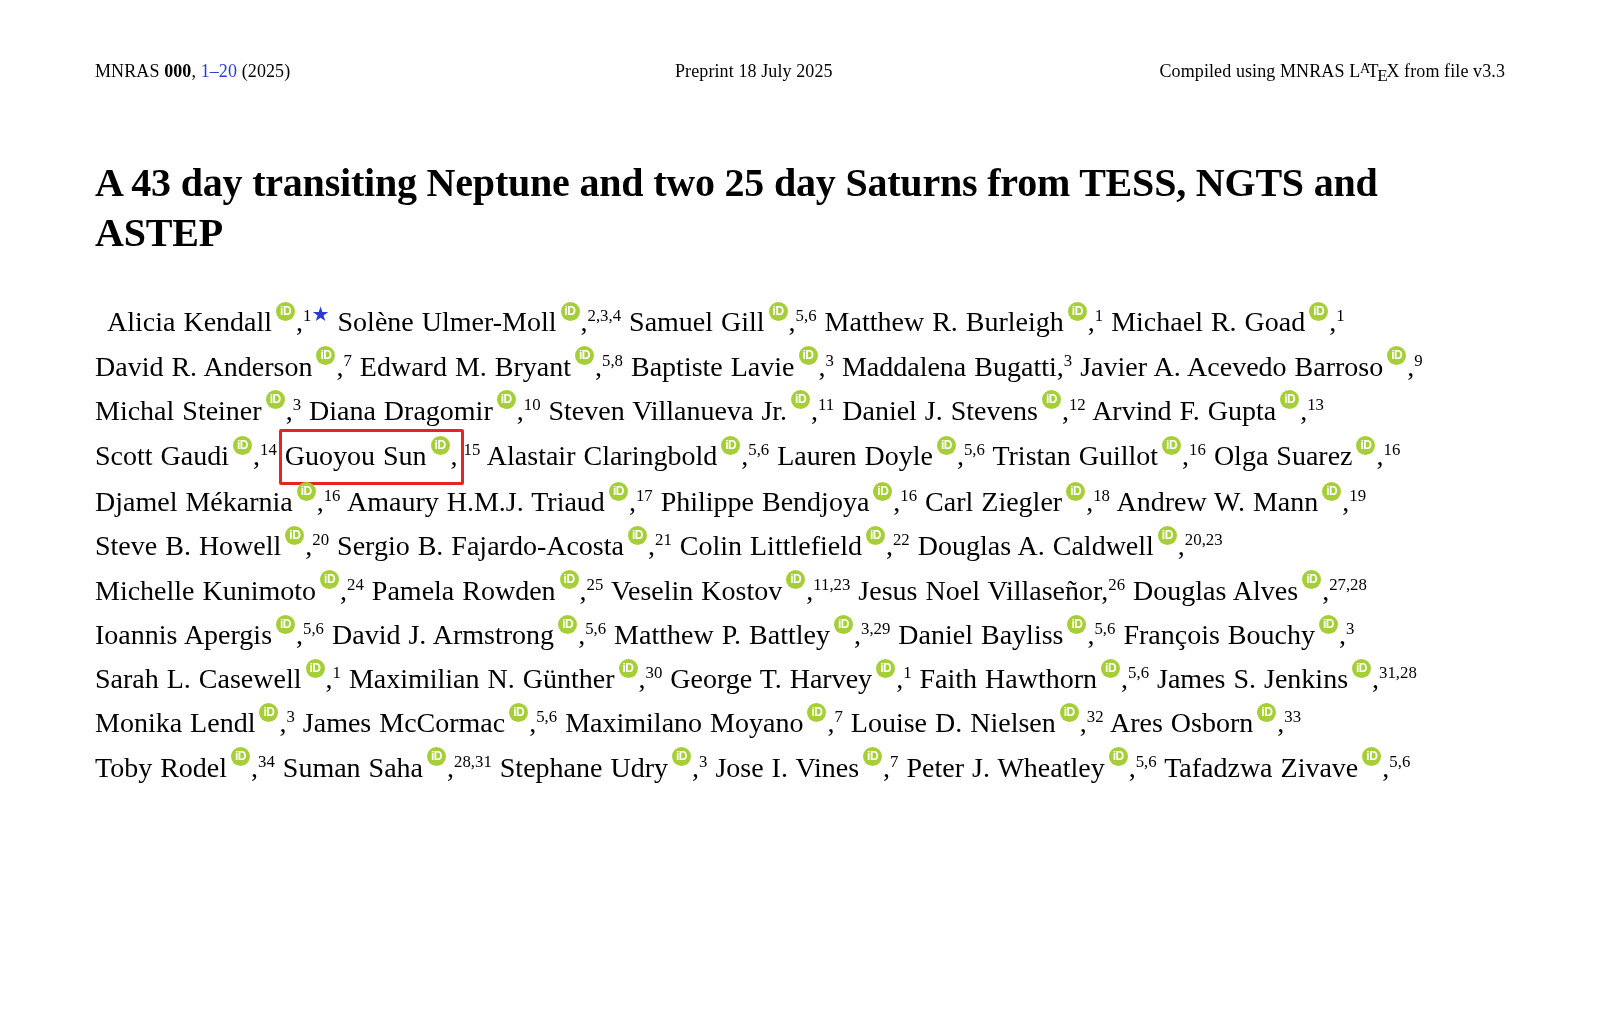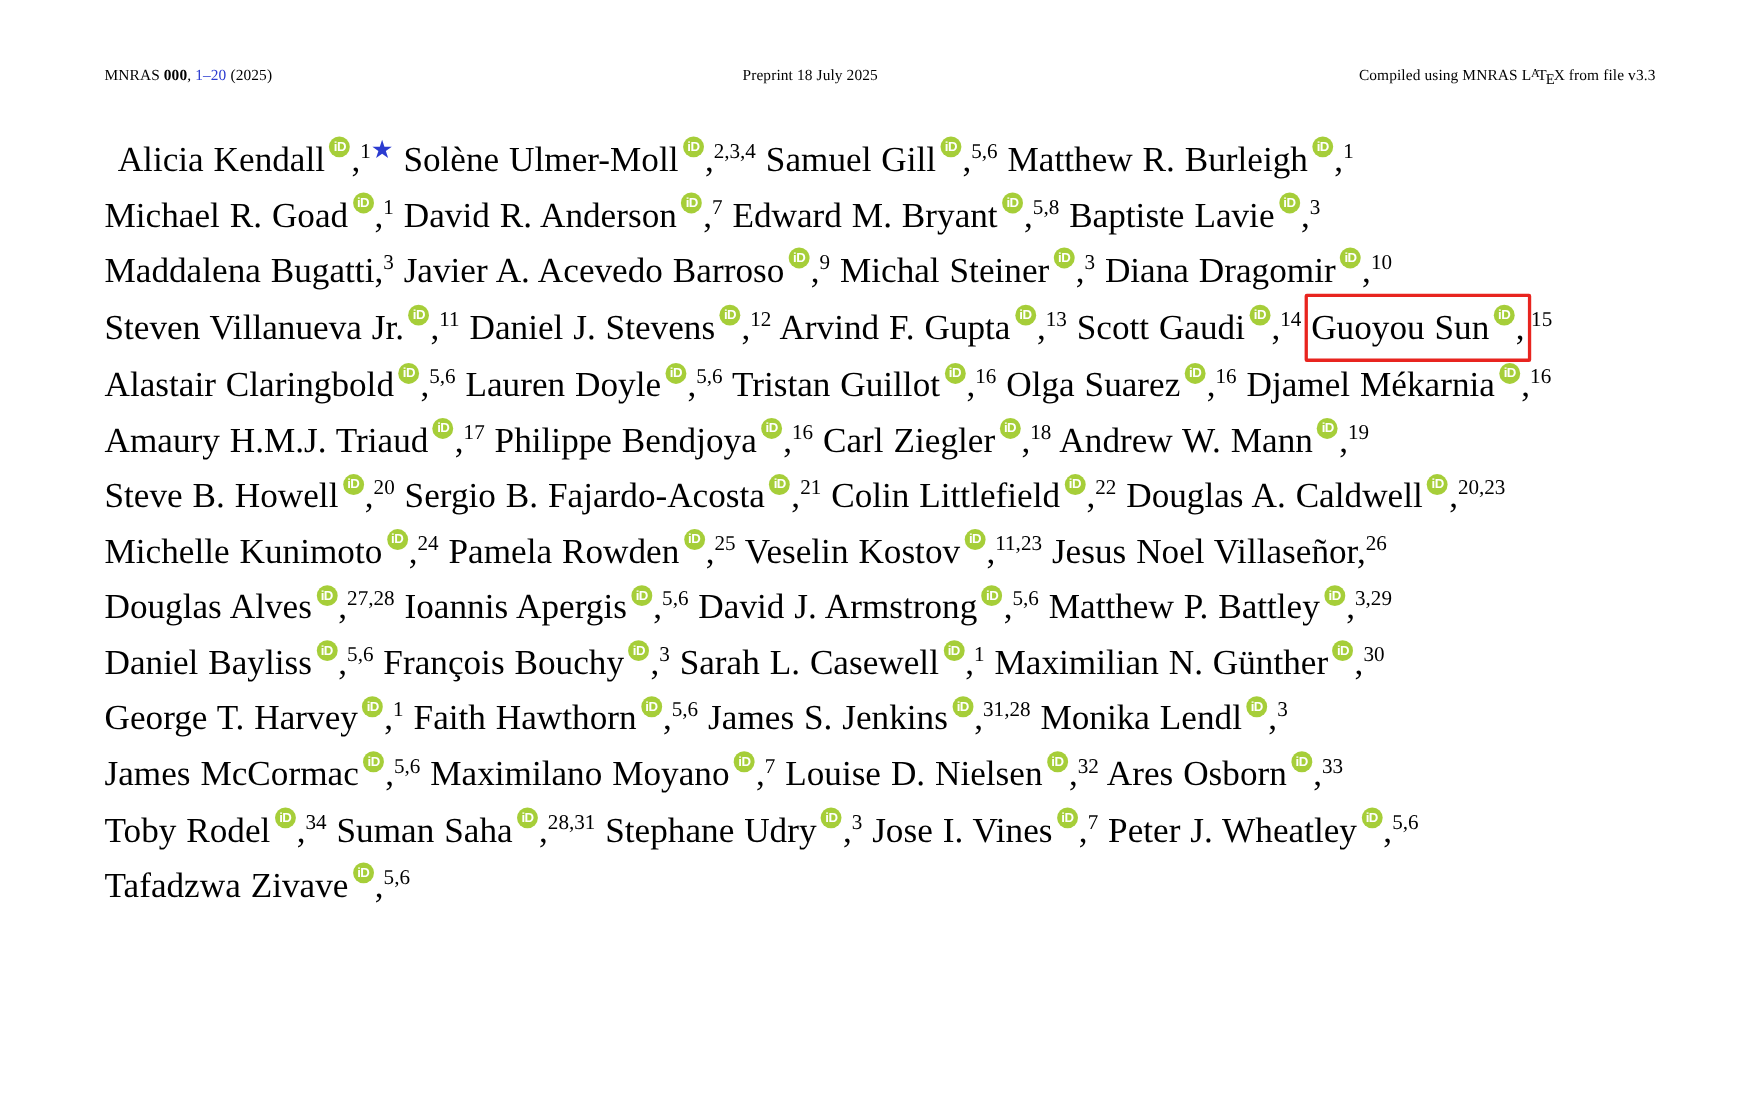--- a/index.html
+++ b/index.html
@@ -17,22 +17,22 @@
   .page {
     position: relative;
     width: 1600px;
     height: 1012px;
     box-sizing: border-box;
     padding: 62px 95px 0 95px;
   }
   
   .runhead {
     display: flex;
-    align-items: flex-end;
-    font-size: 14px;
+    align-items: flex-start;
+    font-size: 18px;
     line-height: 1;
     letter-spacing: 0.1px;
   }
   .runhead .left { width: 480px; }
   .runhead .center { flex: 1; text-align: left; padding-left: 100px;}
   .runhead .right { width: 430px; text-align: right; white-space: nowrap; }
   .runhead b { font-weight: bold; }
   .pagerange { color: #2b3bd0; }
   .latex-e {
     display: inline-block;
@@ -52,21 +52,21 @@
     margin-top: 78px;
     font-size: 40px;
     font-weight: bold;
     line-height: 1.25;
     letter-spacing: -0.2px;
     max-width: 1330px;
   }
   
   .authors {
     margin-top: 42px;
-    font-size: 32px;
+    font-size: 28px;
     line-height: 1.58;
     max-width: 1330px;
     word-spacing: 1px;
   }
   .authors .au-first { padding-left: 12px; }
   .author {
     white-space: nowrap;
   }
   sup {
     font-size: 0.60em;
@@ -125,16 +125,17 @@
       <b>000</b><span>,</span>
       <span class="pagerange">1–20</span>
       <span>(2025)</span>
     </div>
     <div class="center">Preprint 18 July 2025</div>
     <div class="right">
       <span>Compiled using MNRAS L</span><span class="latex-a">A</span><span>T</span><span class="latex-e">E</span><span>X from file v3.3</span>
     </div>
   </div>
 
+  <h1 class="title">A 43 day transiting Neptune and two 25 day Saturns from TESS, NGTS and ASTEP</h1>
 
   <div class="authors" id="author-list"><span class="author au-first"><span><span>Alicia Kendall</span><span class="orcid"></span><span>,</span></span><sup>1</sup><span class="star">★</span></span> <span class="author"><span><span>Solène Ulmer-Moll</span><span class="orcid"></span><span>,</span></span><sup>2,3,4</sup></span> <span class="author"><span><span>Samuel Gill</span><span class="orcid"></span><span>,</span></span><sup>5,6</sup></span> <span class="author"><span><span>Matthew R. Burleigh</span><span class="orcid"></span><span>,</span></span><sup>1</sup></span> <span class="author"><span><span>Michael R. Goad</span><span class="orcid"></span><span>,</span></span><sup>1</sup></span> <span class="author"><span><span>David R. Anderson</span><span class="orcid"></span><span>,</span></span><sup>7</sup></span> <span class="author"><span><span>Edward M. Bryant</span><span class="orcid"></span><span>,</span></span><sup>5,8</sup></span> <span class="author"><span><span>Baptiste Lavie</span><span class="orcid"></span><span>,</span></span><sup>3</sup></span> <span class="author"><span><span>Maddalena Bugatti</span><span>,</span></span><sup>3</sup></span> <span class="author"><span><span>Javier A. Acevedo Barroso</span><span class="orcid"></span><span>,</span></span><sup>9</sup></span> <span class="author"><span><span>Michal Steiner</span><span class="orcid"></span><span>,</span></span><sup>3</sup></span> <span class="author"><span><span>Diana Dragomir</span><span class="orcid"></span><span>,</span></span><sup>10</sup></span> <span class="author"><span><span>Steven Villanueva Jr.</span><span class="orcid"></span><span>,</span></span><sup>11</sup></span> <span class="author"><span><span>Daniel J. Stevens</span><span class="orcid"></span><span>,</span></span><sup>12</sup></span> <span class="author"><span><span>Arvind F. Gupta</span><span class="orcid"></span><span>,</span></span><sup>13</sup></span> <span class="author"><span><span>Scott Gaudi</span><span class="orcid"></span><span>,</span></span><sup>14</sup></span> <span class="author"><span class="highlight"><span>Guoyou Sun</span><span class="orcid"></span><span>,</span></span><sup>15</sup></span> <span class="author"><span><span>Alastair Claringbold</span><span class="orcid"></span><span>,</span></span><sup>5,6</sup></span> <span class="author"><span><span>Lauren Doyle</span><span class="orcid"></span><span>,</span></span><sup>5,6</sup></span> <span class="author"><span><span>Tristan Guillot</span><span class="orcid"></span><span>,</span></span><sup>16</sup></span> <span class="author"><span><span>Olga Suarez</span><span class="orcid"></span><span>,</span></span><sup>16</sup></span> <span class="author"><span><span>Djamel Mékarnia</span><span class="orcid"></span><span>,</span></span><sup>16</sup></span> <span class="author"><span><span>Amaury H.M.J. Triaud</span><span class="orcid"></span><span>,</span></span><sup>17</sup></span> <span class="author"><span><span>Philippe Bendjoya</span><span class="orcid"></span><span>,</span></span><sup>16</sup></span> <span class="author"><span><span>Carl Ziegler</span><span class="orcid"></span><span>,</span></span><sup>18</sup></span> <span class="author"><span><span>Andrew W. Mann</span><span class="orcid"></span><span>,</span></span><sup>19</sup></span> <span class="author"><span><span>Steve B. Howell</span><span class="orcid"></span><span>,</span></span><sup>20</sup></span> <span class="author"><span><span>Sergio B. Fajardo-Acosta</span><span class="orcid"></span><span>,</span></span><sup>21</sup></span> <span class="author"><span><span>Colin Littlefield</span><span class="orcid"></span><span>,</span></span><sup>22</sup></span> <span class="author"><span><span>Douglas A. Caldwell</span><span class="orcid"></span><span>,</span></span><sup>20,23</sup></span> <span class="author"><span><span>Michelle Kunimoto</span><span class="orcid"></span><span>,</span></span><sup>24</sup></span> <span class="author"><span><span>Pamela Rowden</span><span class="orcid"></span><span>,</span></span><sup>25</sup></span> <span class="author"><span><span>Veselin Kostov</span><span class="orcid"></span><span>,</span></span><sup>11,23</sup></span> <span class="author"><span><span>Jesus Noel Villaseñor,</span></span><sup>26</sup></span> <span class="author"><span><span>Douglas Alves</span><span class="orcid"></span><span>,</span></span><sup>27,28</sup></span> <span class="author"><span><span>Ioannis Apergis</span><span class="orcid"></span><span>,</span></span><sup>5,6</sup></span> <span class="author"><span><span>David J. Armstrong</span><span class="orcid"></span><span>,</span></span><sup>5,6</sup></span> <span class="author"><span><span>Matthew P. Battley</span><span class="orcid"></span><span>,</span></span><sup>3,29</sup></span> <span class="author"><span><span>Daniel Bayliss</span><span class="orcid"></span><span>,</span></span><sup>5,6</sup></span> <span class="author"><span><span>François Bouchy</span><span class="orcid"></span><span>,</span></span><sup>3</sup></span> <span class="author"><span><span>Sarah L. Casewell</span><span class="orcid"></span><span>,</span></span><sup>1</sup></span> <span class="author"><span><span>Maximilian N. Günther</span><span class="orcid"></span><span>,</span></span><sup>30</sup></span> <span class="author"><span><span>George T. Harvey</span><span class="orcid"></span><span>,</span></span><sup>1</sup></span> <span class="author"><span><span>Faith Hawthorn</span><span class="orcid"></span><span>,</span></span><sup>5,6</sup></span> <span class="author"><span><span>James S. Jenkins</span><span class="orcid"></span><span>,</span></span><sup>31,28</sup></span> <span class="author"><span><span>Monika Lendl</span><span class="orcid"></span><span>,</span></span><sup>3</sup></span> <span class="author"><span><span>James McCormac</span><span class="orcid"></span><span>,</span></span><sup>5,6</sup></span> <span class="author"><span><span>Maximilano Moyano</span><span class="orcid"></span><span>,</span></span><sup>7</sup></span> <span class="author"><span><span>Louise D. Nielsen</span><span class="orcid"></span><span>,</span></span><sup>32</sup></span> <span class="author"><span><span>Ares Osborn</span><span class="orcid"></span><span>,</span></span><sup>33</sup></span> <span class="author"><span><span>Toby Rodel</span><span class="orcid"></span><span>,</span></span><sup>34</sup></span> <span class="author"><span><span>Suman Saha</span><span class="orcid"></span><span>,</span></span><sup>28,31</sup></span> <span class="author"><span><span>Stephane Udry</span><span class="orcid"></span><span>,</span></span><sup>3</sup></span> <span class="author"><span><span>Jose I. Vines</span><span class="orcid"></span><span>,</span></span><sup>7</sup></span> <span class="author"><span><span>Peter J. Wheatley</span><span class="orcid"></span><span>,</span></span><sup>5,6</sup></span> <span class="author"><span><span>Tafadzwa Zivave</span><span class="orcid"></span><span>,</span></span><sup>5,6</sup></span> </div>
 
 </div>
 
 </body></html>

